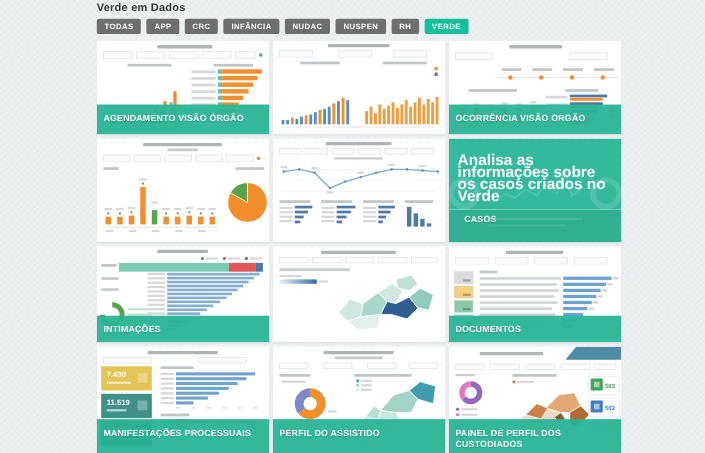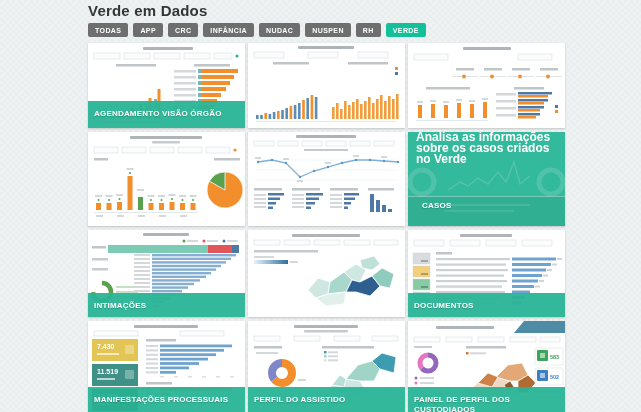--- a/index.html
+++ b/index.html
@@ -8,21 +8,21 @@
     font-family:"Liberation Sans", sans-serif;
     background-color:#e9eded;
     background-image:
       linear-gradient(45deg, #eef2f2 25%, transparent 25%, transparent 75%, #eef2f2 75%),
       linear-gradient(45deg, #eef2f2 25%, transparent 25%, transparent 75%, #eef2f2 75%);
     background-size:6px 6px;
     background-position:0 0, 3px 3px;
     position:relative;
   }
   .content { position:absolute; left:88px; top:2px; width:477px; }
-  h1.page-title { font-size:15px; font-weight:bold; color:#333638; letter-spacing:.2px; margin-bottom:4px; }
+  h1.page-title { font-size:10px; font-weight:bold; color:#333638; letter-spacing:.2px; margin-bottom:4px; }
   .filters { display:flex; gap:5px; margin-bottom:6px; }
   .fbtn {
     border:none; background:#6e6e6e; color:#fff; font-family:inherit;
     font-size:7px; font-weight:bold; letter-spacing:.4px;
     padding:4px 7px 3px; border-radius:2px; cursor:pointer; line-height:1;
   }
   .fbtn.active { background:#14c09a; }
   .grid {
     display:grid;
     grid-template-columns:157px 157px 157px;
@@ -38,21 +38,21 @@
     position:absolute; left:0; right:0; bottom:0;
     background:rgba(41,180,150,.95); color:#fff; padding:8px 6px 0;
   }
   .ov27{height:27px} .ov30{height:30px} .ov28{height:24px} .ov31{height:31px}
   .card-title {
     font-size:8px; font-weight:bold; text-transform:uppercase;
     line-height:10px; letter-spacing:.2px; text-shadow:0 1px 1px rgba(0,0,0,.18);
   }
   
   .overlay-full { position:absolute; inset:0; background:rgba(44,183,152,.97); color:#fff; }
-  .overlay-full .desc { font-size:12px; font-weight:600; line-height:11px; padding:0 8px; }
+  .overlay-full .desc { font-size:14px; font-weight:600; line-height:11px; padding:14px 8px; }
   .overlay-full .title-strip {
     position:absolute; left:0; right:0; top:64px; bottom:0;
     border-top:1px solid rgba(255,255,255,.35);
     background:rgba(0,0,0,.05); padding:4px 14px 0;
   }
   .deco { position:absolute; inset:0; width:100%; height:100%; }
 </style>
 </head>
 <body>
 
@@ -245,20 +245,23 @@
           <rect x="88" y="64" width="20" height="2.5" fill="#d4d8da"></rect>
             <rect x="110" y="63" width="26" height="2.5" fill="#4e79a7"></rect>
             <rect x="110" y="66" width="22" height="2.5" fill="#f28e2b"></rect>
           <rect x="88" y="71" width="20" height="2.5" fill="#d4d8da"></rect>
             <rect x="110" y="70" width="22" height="2.5" fill="#4e79a7"></rect>
             <rect x="110" y="73" width="18" height="2.5" fill="#f28e2b"></rect>
           <rect x="147" y="62" width="3" height="3" fill="#4e79a7"></rect>
             <rect x="147" y="67" width="3" height="3" fill="#f28e2b"></rect>
         </g>
       </svg>
+      <div class="overlay ov27">
+        <div class="card-title">OCORRÊNCIA VISÃO ORGÃO</div>
+      </div>
     </div>
 
     <div class="card">
       <svg class="thumb" viewBox="0 0 157 94">
         <rect width="157" height="94" fill="#fff"></rect>
         <rect x="42" y="4" width="72" height="3" rx="1" fill="#aeb4b7"></rect>
         <rect x="64" y="9" width="28" height="2.5" rx="1" fill="#c5cacd"></rect>
         <g fill="#fbfcfc" stroke="#dfe3e4" stroke-width="0.7">
           <rect x="6" y="15" width="24" height="6"></rect>
             <rect x="34" y="15" width="24" height="6"></rect>

